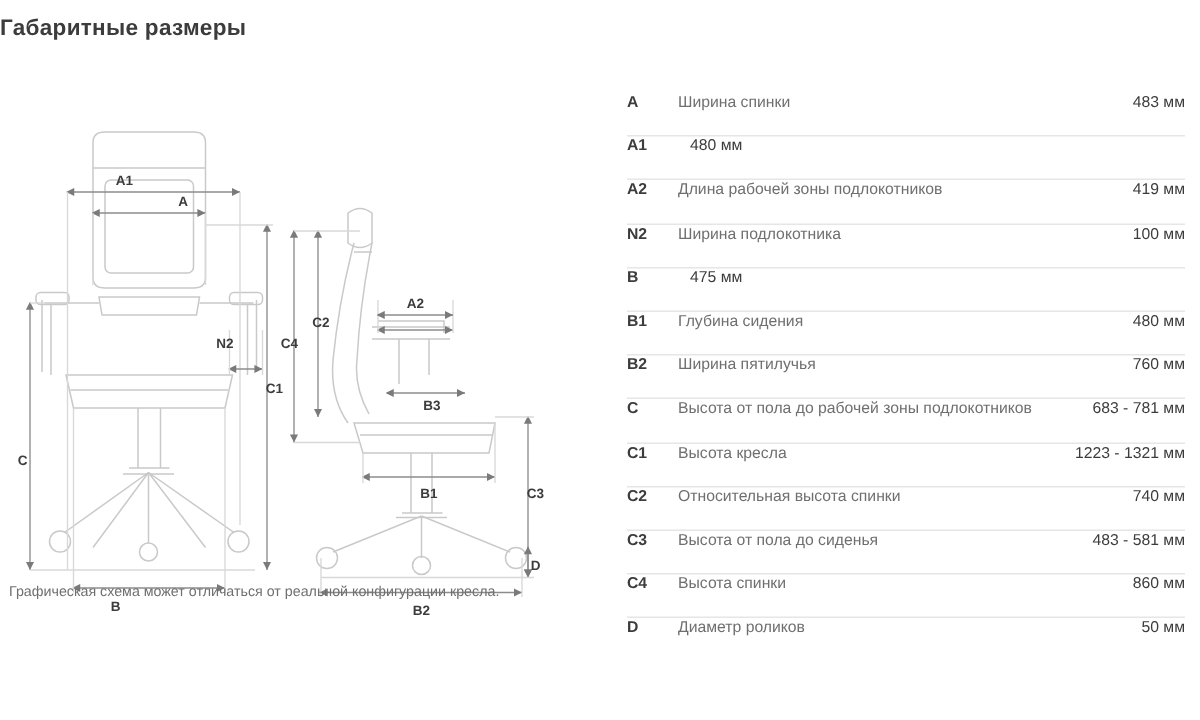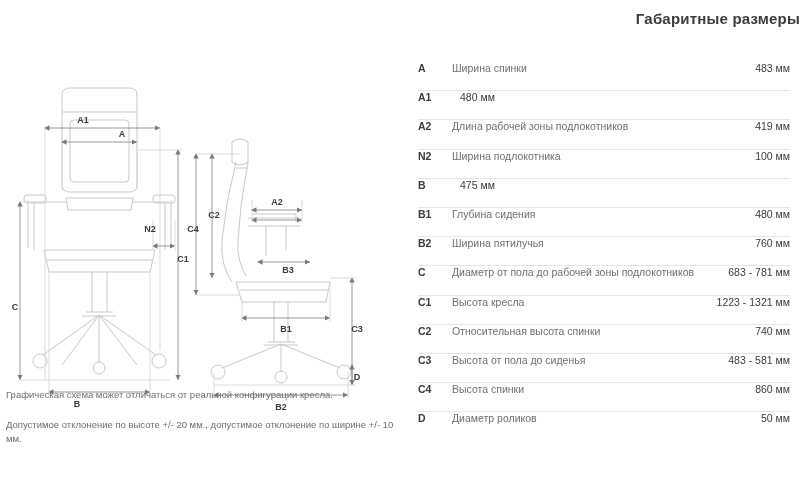--- a/index.html
+++ b/index.html
@@ -12,21 +12,21 @@
     color: #4a4a4a;
     position: relative;
     overflow: hidden;
   }
 
   .page-title {
     position: absolute;
     top: 10px;
     left: 0;
     width: 800px;
-    text-align: right;
+    text-align: left;
     font-size: 15px;
     font-weight: bold;
     color: #3c3c3c;
     letter-spacing: .2px;
   }
 
   
   .diagram {
     position: absolute;
     left: 0;
@@ -39,21 +39,21 @@
   
   .notes {
     position: absolute;
     left: 6px;
     top: 388px;
     width: 390px;
     font-size: 9.5px;
     line-height: 1.45;
     color: #6f6f6f;
   }
-  .notes .n1 { margin-bottom: 16px; }
+  .notes .n1 { margin-bottom: 30px; }
 
   
   .specs {
     position: absolute;
     left: 418px;
     top: 62px;
     width: 372px;
   }
   .spec-row {
     display: flex;
@@ -224,21 +224,20 @@
       <text x="286" y="282">B1</text>
       <text x="281" y="360">B2</text>
       <text x="357" y="282">C3</text>
       <text x="357" y="330">D</text>
     </g>
   </svg>
 </div>
 
 <div class="notes">
   <div class="n1">Графическая схема может отличаться от реальной конфигурации кресла.</div>
-  <div class="n2">Допустимое отклонение по высоте +/- 20 мм., допустимое отклонение по ширине +/- 10 мм.</div>
 </div>
 
 <div class="specs">
   <div class="spec-row">
     <div class="spec-code">A</div>
     <div class="spec-label">Ширина спинки</div>
     <div class="spec-value">483 мм</div>
   </div>
   <div class="spec-row">
     <div class="spec-code">A1</div>
@@ -263,21 +262,21 @@
     <div class="spec-label">Глубина сидения</div>
     <div class="spec-value">480 мм</div>
   </div>
   <div class="spec-row">
     <div class="spec-code">B2</div>
     <div class="spec-label">Ширина пятилучья</div>
     <div class="spec-value">760 мм</div>
   </div>
   <div class="spec-row">
     <div class="spec-code">C</div>
-    <div class="spec-label">Диаметр от пола до рабочей зоны подлокотников</div>
+    <div class="spec-label">Высота от пола до рабочей зоны подлокотников</div>
     <div class="spec-value">683 - 781 мм</div>
   </div>
   <div class="spec-row">
     <div class="spec-code">C1</div>
     <div class="spec-label">Высота кресла</div>
     <div class="spec-value">1223 - 1321 мм</div>
   </div>
   <div class="spec-row">
     <div class="spec-code">C2</div>
     <div class="spec-label">Относительная высота спинки</div>

